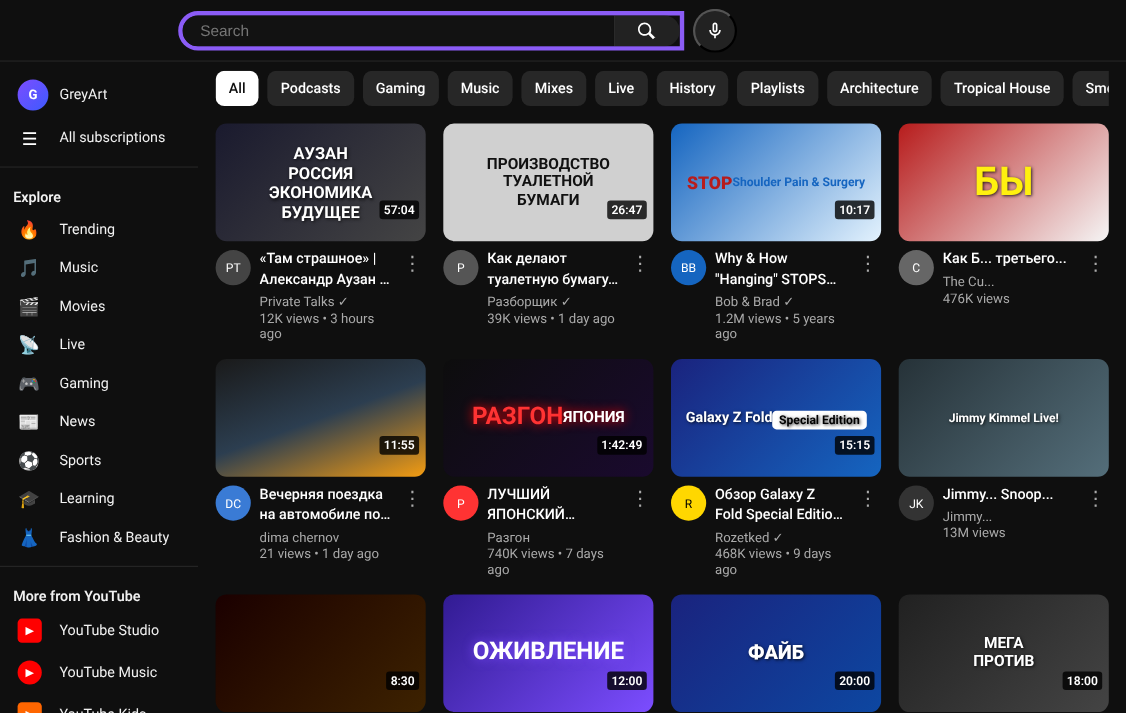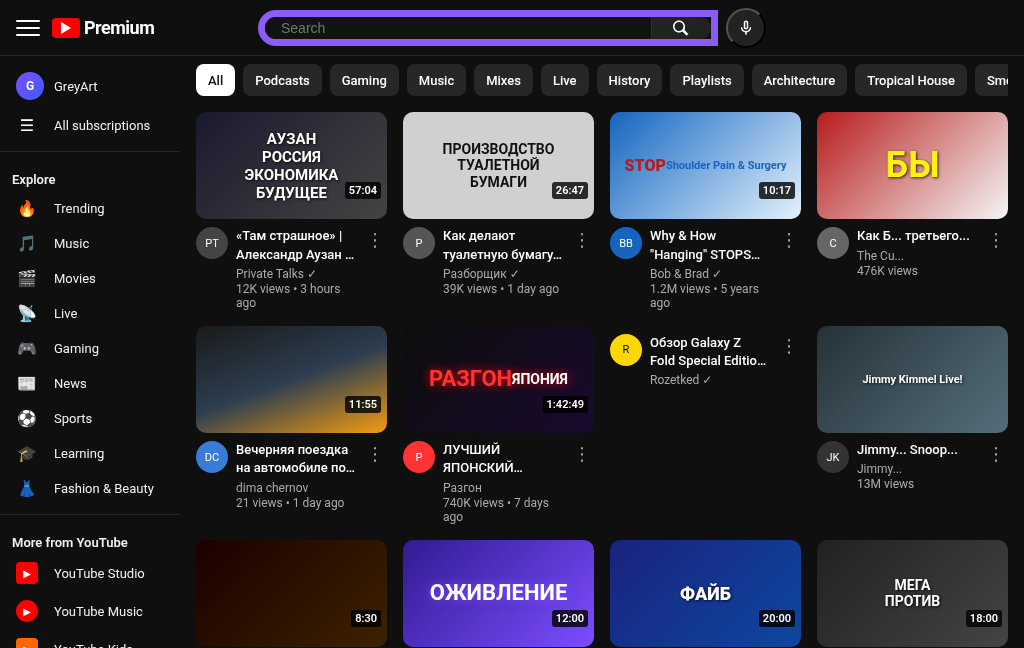--- a/index.html
+++ b/index.html
@@ -9,21 +9,21 @@
     .topbar { height: 56px; background: #0f0f0f; display: flex; align-items: center; padding: 0 16px; gap: 12px; flex-shrink: 0; border-bottom: 1px solid #272727; }
     .topbar-left { display: flex; align-items: center; gap: 12px; width: 180px; }
     .hamburger { width: 24px; height: 24px; display: flex; flex-direction: column; justify-content: center; gap: 5px; cursor: pointer; flex-shrink: 0; }
     .hamburger span { display: block; height: 2px; background: #fff; border-radius: 1px; }
     .logo { display: flex; align-items: center; gap: 4px; cursor: pointer; }
     .logo-yt { width: 28px; height: 20px; background: #ff0000; border-radius: 4px; display: flex; align-items: center; justify-content: center; }
     .logo-yt::after { content: ''; border-left: 10px solid #fff; border-top: 6px solid transparent; border-bottom: 6px solid transparent; }
     .logo-text { font-size: 18px; font-weight: 700; letter-spacing: -0.5px; color: #fff; }
 
     .search-area { flex: 1; display: flex; align-items: center; justify-content: center; gap: 8px; }
-    .search-box { display: flex; width: 460px; height: 36px; border: 7px solid #8b5cf6; border-radius: 20px 0 0 20px; overflow: hidden; }
+    .search-box { display: flex; width: 460px; height: 36px; border: 4px solid #8b5cf6; border-radius: 20px 0 0 20px; overflow: hidden; }
     .search-input { flex: 1; background: #121212; color: #fff; border: none; padding: 0 16px; font-size: 14px; outline: none; }
     .search-btn { width: 60px; background: #222; border: none; border-left: 1px solid #303030; cursor: pointer; display: flex; align-items: center; justify-content: center; border-radius: 0 20px 20px 0; }
     .search-btn svg { fill: #fff; }
     .mic-btn { width: 40px; height: 40px; background: #222; border-radius: 50%; display: flex; align-items: center; justify-content: center; cursor: pointer; }
 
     .topbar-right { width: 180px; display: flex; justify-content: flex-end; align-items: center; gap: 8px; }
 
     
     .main-layout { display: flex; flex: 1; overflow: hidden; }
 
@@ -71,31 +71,20 @@
     
     .thumb-text { position: absolute; inset: 0; display: flex; align-items: center; justify-content: center; text-align: center; padding: 8px; font-weight: 700; line-height: 1.2; }
     .thumb-text.cyrillic { font-size: 15px; color: #fff; text-shadow: 1px 1px 3px rgba(0,0,0,0.8); }
     .thumb-text.en { font-size: 13px; color: #fff; text-shadow: 1px 1px 3px rgba(0,0,0,0.8); }
 
   </style>
 </head>
 <body>
 
 <div class="topbar">
-  <div class="topbar-left">
-    <div class="hamburger">
-      <span></span>
-        <span></span>
-        <span></span>
-    </div>
-    <div class="logo">
-      <div class="logo-yt"></div>
-      <span class="logo-text">Premium</span>
-    </div>
-  </div>
 
   <div class="search-area">
     <div class="search-box">
       <input class="search-input" type="text" placeholder="Search" style="">
       <button class="search-btn">
         <svg width="18" height="18" viewBox="0 0 24 24">
             <path d="M20.87 20.17l-5.59-5.59A7.99 7.99 0 0 0 16 10c0-4.42-3.58-8-8-8S0 5.58 0 10s3.58 8 8 8a7.99 7.99 0 0 0 4.58-1.42l5.59 5.59 2.7-2.7zM2 10c0-3.31 2.69-6 6-6s6 2.69 6 6-2.69 6-6 6-6-2.69-6-6z"></path>
           </svg>
       </button>
     </div>
@@ -290,25 +279,30 @@
           <div class="video-meta">
             <div class="video-title">ЛУЧШИЙ ЯПОНСКИЙ АВТОМОБИЛЬ / РАЗГОН</div>
             <div class="video-channel">Разгон</div>
             <div class="video-stats">740K views • 7 days ago</div>
           </div>
           <div class="video-more">⋮</div>
         </div>
       </div>
 
       <div class="video-card">
+        <div class="video-thumb" style="background:linear-gradient(135deg,#1a237e,#1565c0);">
+          <div class="thumb-text en" style="color:#fff;font-size:13px;font-weight:700;text-align:center;">Galaxy Z Fold<br><span style="font-size:11px;background:#fff;color:#000;padding:2px 6px;border-radius:4px;margin-top:4px;display:inline-block;">Special Edition</span></div>
+          <span class="video-duration">15:15</span>
+        </div>
         <div class="video-info">
           <div class="channel-avatar" style="background:#ffd700;display:flex;align-items:center;justify-content:center;font-size:11px;color:#000;">R</div>
           <div class="video-meta">
             <div class="video-title">Обзор Galaxy Z Fold Special Edition — больше и лучше Z Fold 6</div>
             <div class="video-channel">Rozetked ✓</div>
+            <div class="video-stats">468K views • 9 days ago</div>
           </div>
           <div class="video-more">⋮</div>
         </div>
       </div>
 
       <div class="video-card">
         <div class="video-thumb" style="background:linear-gradient(135deg,#263238,#546e7a);">
           <div class="thumb-text en" style="color:#fff;font-size:11px;">Jimmy Kimmel Live!</div>
         </div>
         <div class="video-info">

